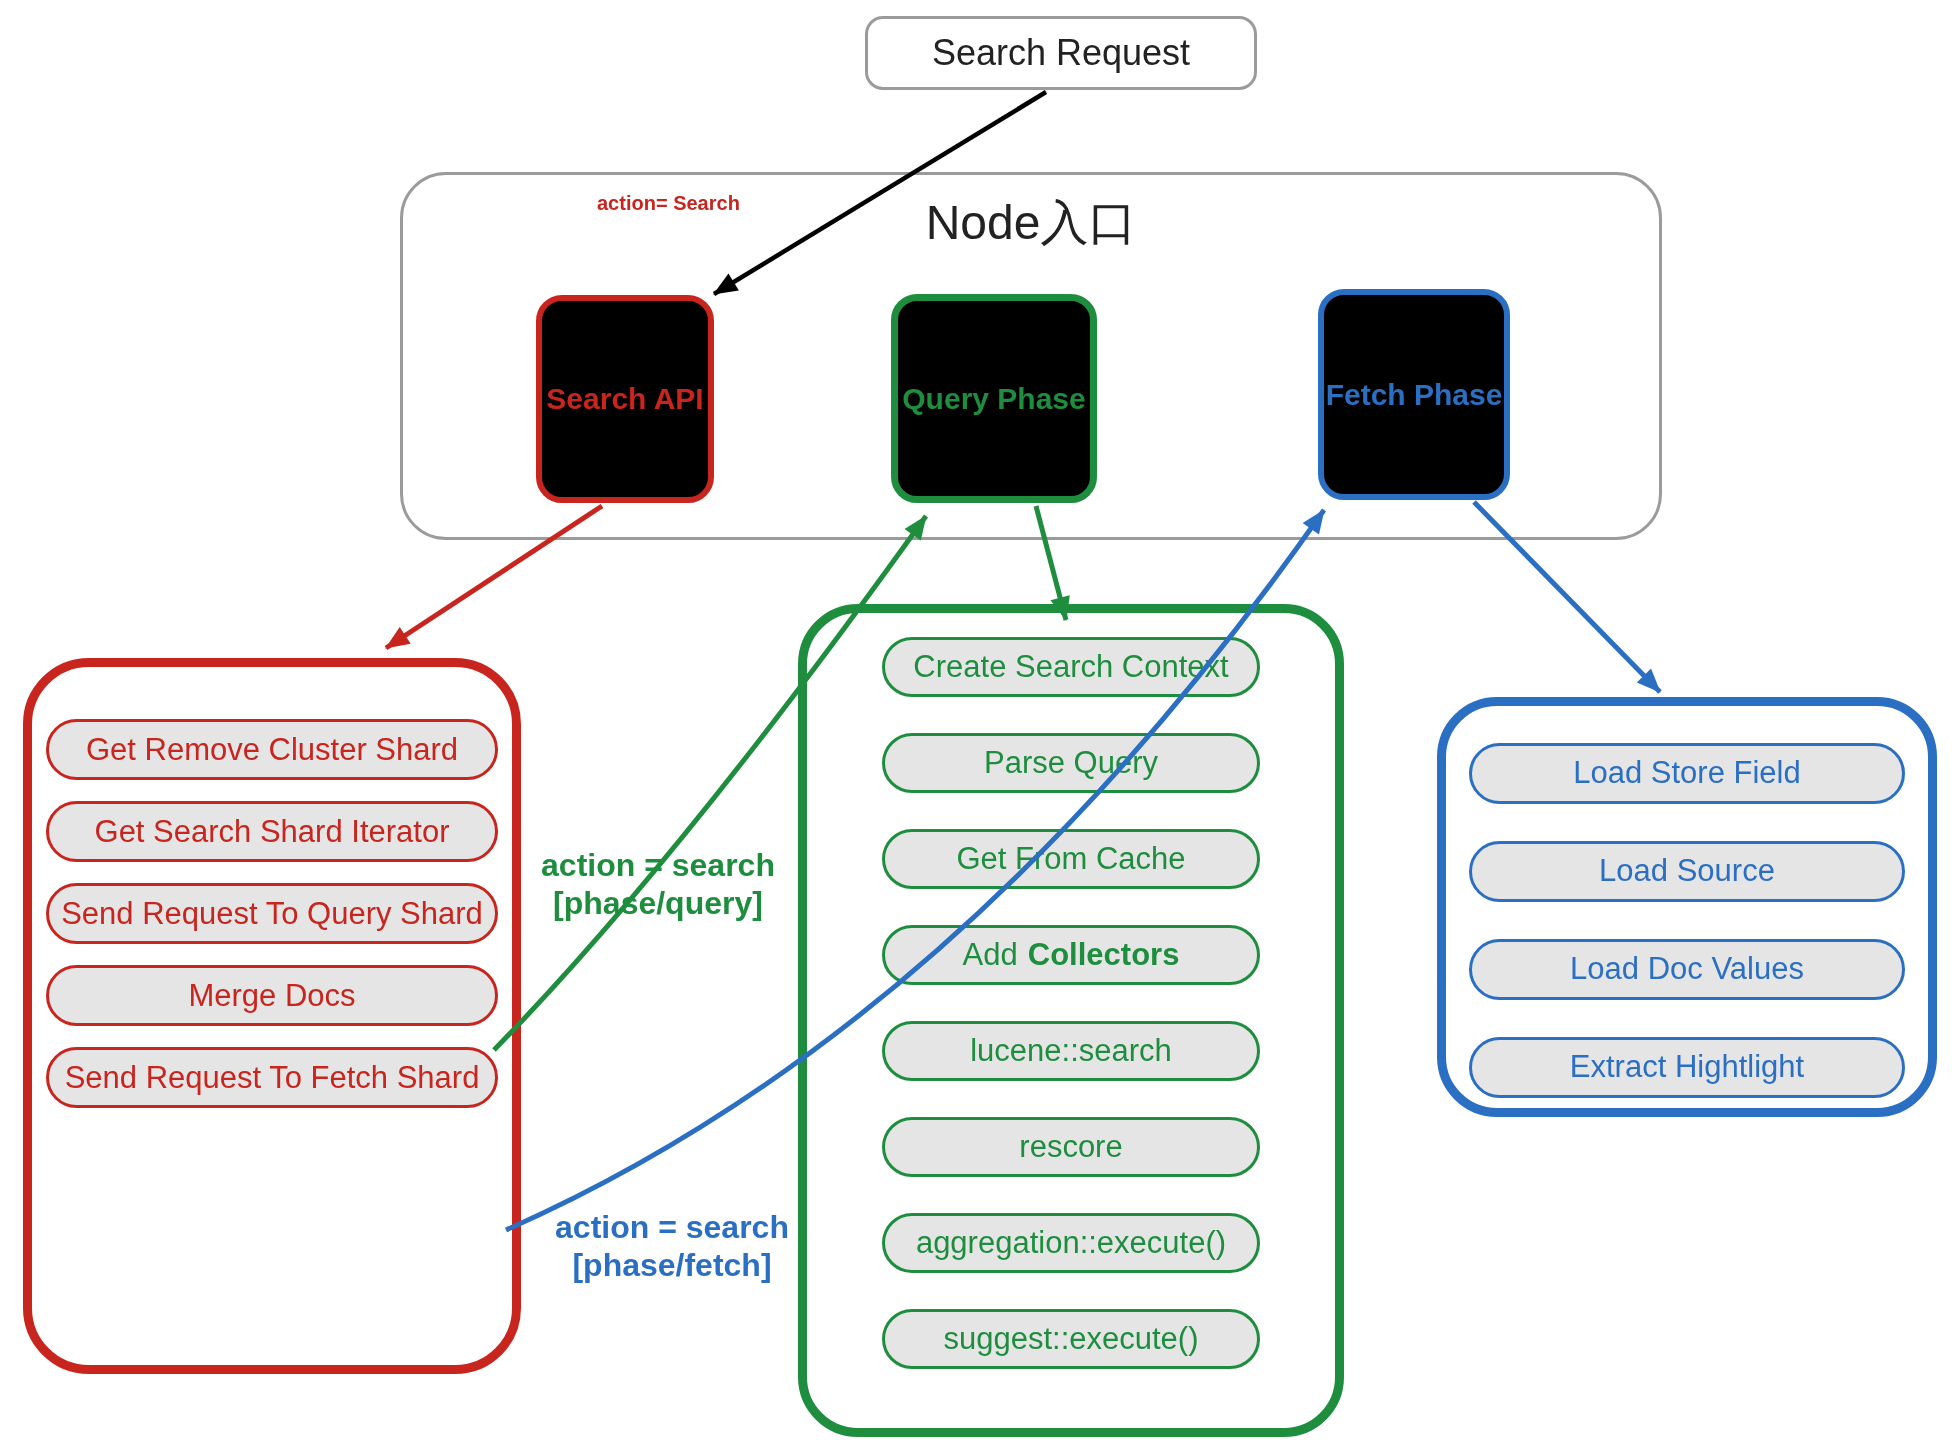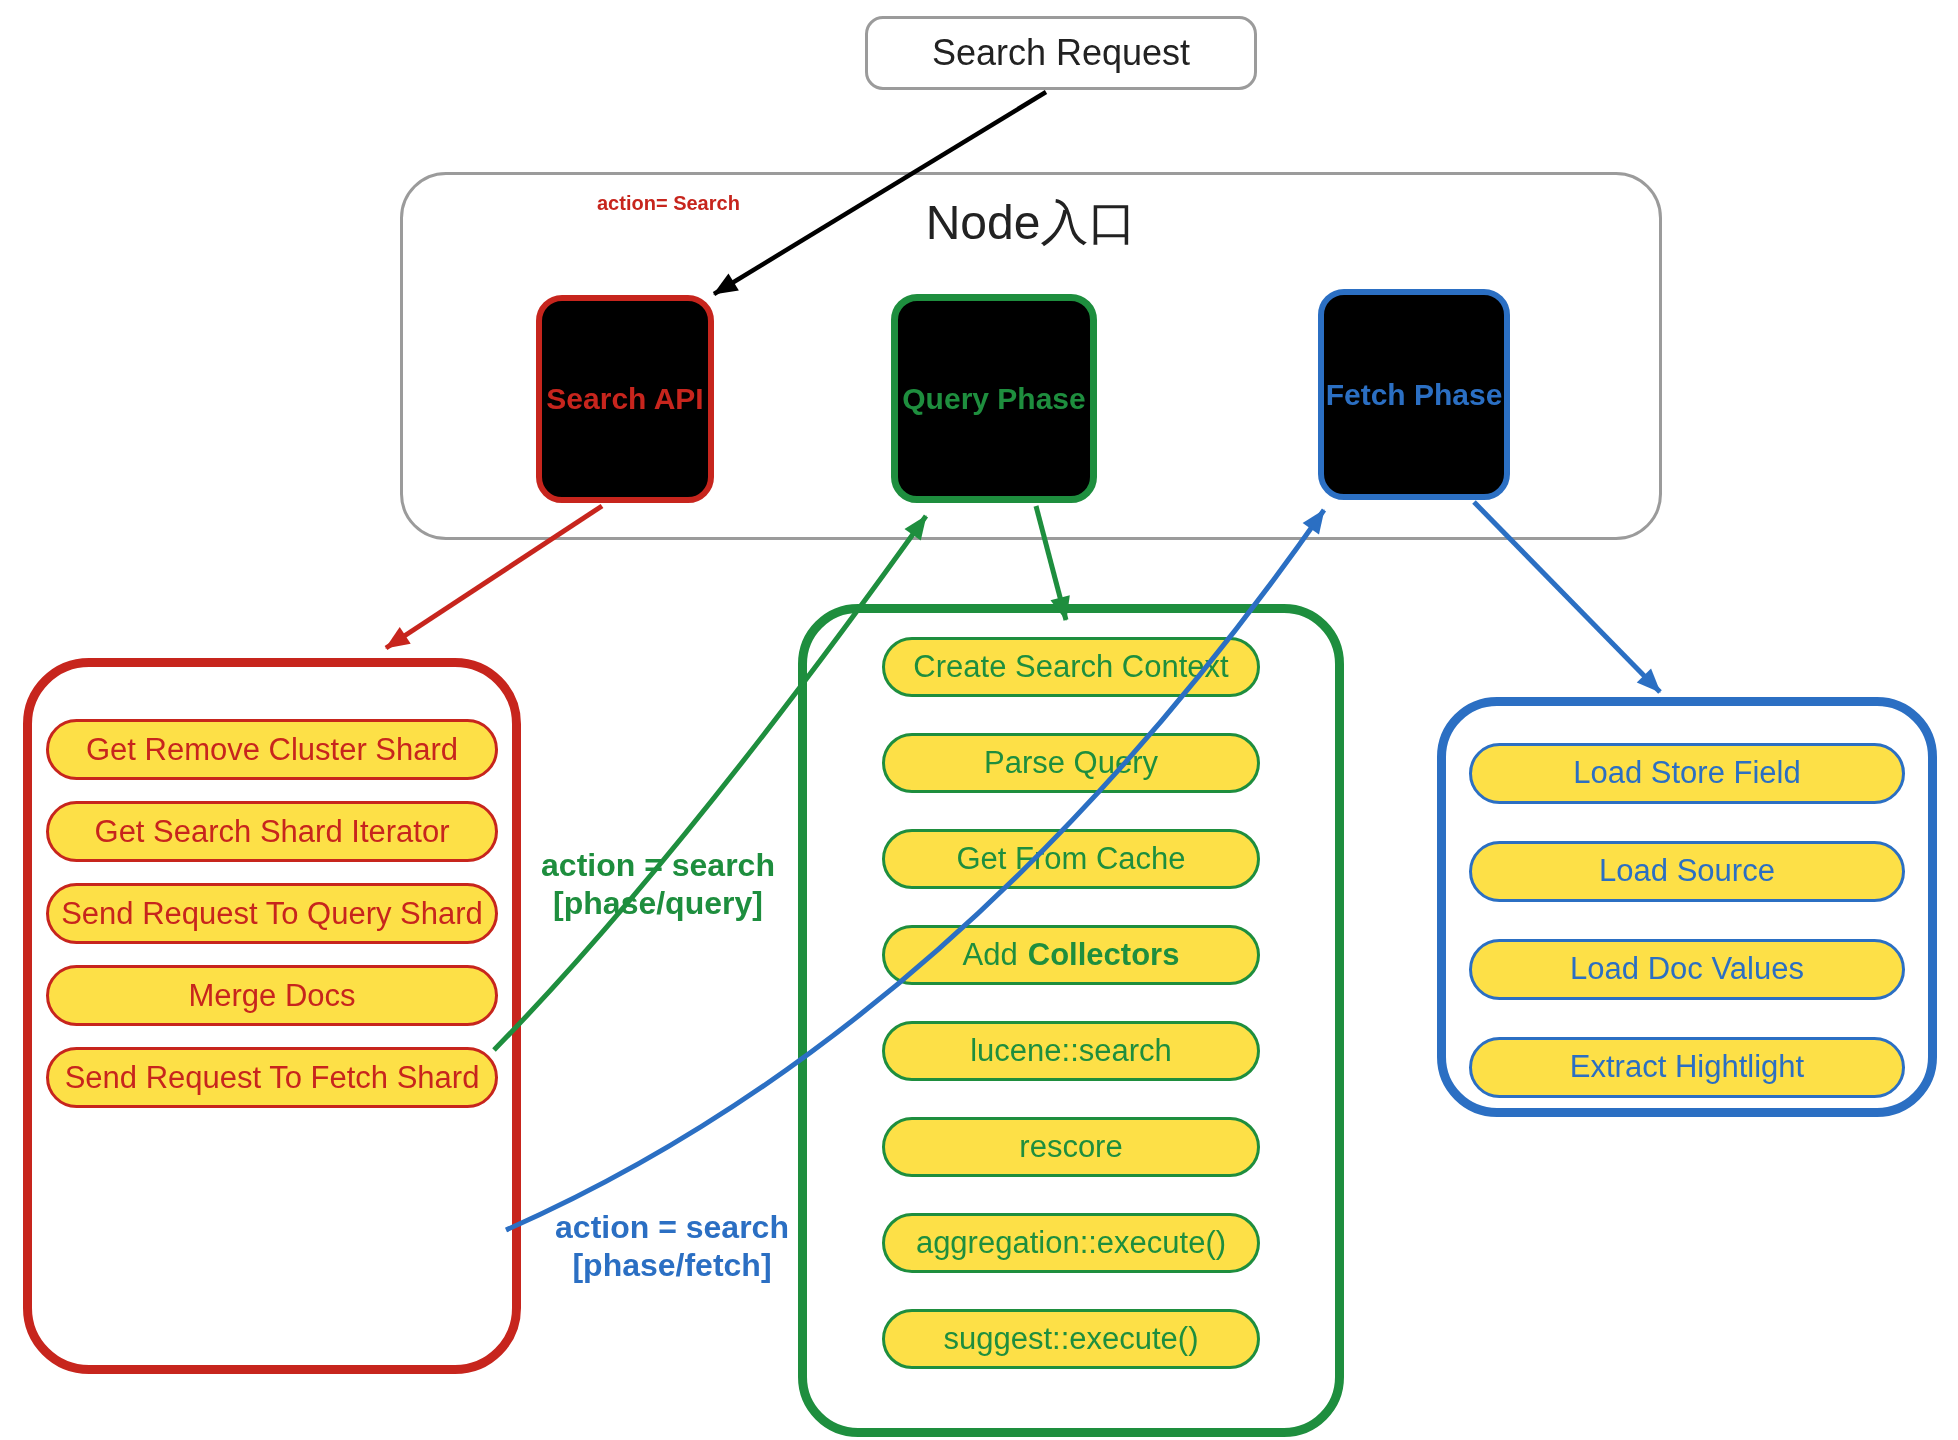--- a/index.html
+++ b/index.html
@@ -60,21 +60,21 @@
     left:798px; top:604px; width:546px; height:833px;
     border:9px solid var(--green); border-radius:60px; padding-top:24px; gap:36px;
   }
   .blue-panel {
     left:1437px; top:697px; width:500px; height:420px;
     border:9px solid var(--blue); border-radius:60px; padding-top:26px; gap:37px;justify-content:center;
   }
 
   .pill {
     display:flex; align-items:center; justify-content:center;
-    background:#fde047; font-size:31px; border-radius:32px; flex:0 0 auto;
+    background:#e5e5e5; font-size:31px; border-radius:32px; flex:0 0 auto;
   }
   .red-pill   { width:452px; height:61px; border:3.5px solid var(--red);   color:var(--red); }
   .green-pill { width:378px; height:60px; border:3.5px solid var(--green); color:var(--green); }
   .blue-pill  { width:436px; height:61px; border:3.5px solid var(--blue);  color:var(--blue); }
   .green-pill b { font-weight:bold; margin-left:10px; }
 
   
   .edge-label {
     position:absolute; width:280px; text-align:center;
     font-size:32px; font-weight:bold; line-height:1.2;

